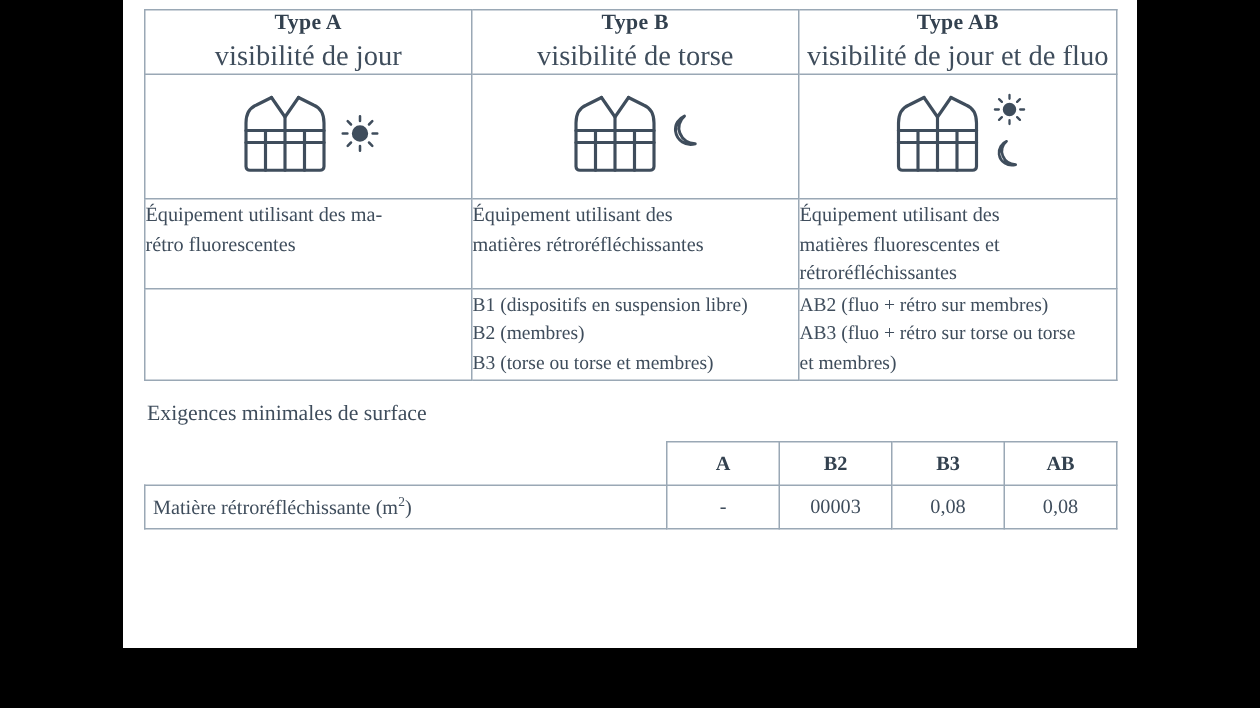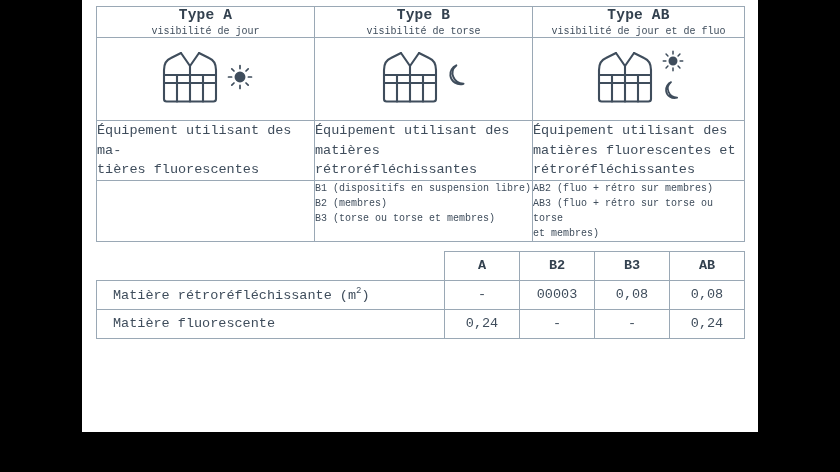--- a/index.html
+++ b/index.html
@@ -8,21 +8,21 @@
     background: #000000;
     width: 840px;
     height: 472px;
     overflow: hidden;
   }
   #page {
     position: relative;
     width: 840px;
     height: 472px;
     background: #000000;
-    font-family: Liberation Mono, monospace;
+    font-family: Liberation Serif, serif;
   }
   #sheet {
     position: absolute;
     left: 82px;
     top: 0px;
     width: 676px;
     height: 432px;
     background: #ffffff;
   }
   .inner {
@@ -49,21 +49,21 @@
     padding: 7px 4px 9px 4px;
   }
   .hdr-title {
     font-weight: bold;
     font-size: 14.5px;
     letter-spacing: .2px;
     color: #33414f;
     margin-bottom: 3px;
   }
   .hdr-sub {
-    font-size: 10px;
+    font-size: 19px;
     color: #3f4d5c;
   }
   .icon-cell {
     height: 82px;
     text-align: center;
     vertical-align: middle;
     padding: 0;
   }
   .icon-wrap {
     display: flex;
@@ -72,21 +72,21 @@
     gap: 6px;
     height: 82px;
   }
   .desc-cell {
     font-size: 13.5px;
     line-height: 1.45;
     padding: 9px 10px 10px 10px;
     color: #3f4d5c;
   }
   .codes-cell {
-    font-size: 10px;
+    font-size: 13px;
     line-height: 1.5;
     padding: 8px 10px 10px 10px;
     color: #3f4d5c;
   }
   .codes-cell.empty { padding: 0; }
 
   
   .caption {
     margin-top: 14px;
     font-size: 14.5px;
@@ -109,21 +109,21 @@
   .req-blank {
     border: none !important;
   }
   .req-head {
     text-align: center;
     font-weight: bold;
     font-size: 13.5px;
     color: #33414f;
   }
   .req-label {
-    padding-left: 16px;
+    padding-left: 5px;
     font-size: 13.5px;
     color: #3f4d5c;
   }
   .req-val {
     text-align: center;
     font-size: 13.5px;
     color: #3f4d5c;
   }
   .sup { font-size: 9px; vertical-align: super; }
 </style>
@@ -226,40 +226,41 @@
                       <path d="M16.5 19.8 C10.2 21.6 4.2 17.6 3.4 11.6 C2.8 7.1 5.4 3 9.3 1.4 C5.9 4.2 4.6 8.8 6.3 12.9 C8 17.1 12.1 19.6 16.5 19.8 Z"></path>
                     </svg>
                   </span>
                 </span>
               </div>
             </td>
           </tr>
 
           <tr>
             <td class="desc-cell" style="height: 58px; white-space: pre-line;">Équipement utilisant des ma-
-tières fluorescentes</td>
+rétro fluorescentes</td>
             <td class="desc-cell" style="height: 58px; white-space: pre-line;">Équipement utilisant des
 matières rétroréfléchissantes</td>
             <td class="desc-cell" style="height: 58px; white-space: pre-line;">Équipement utilisant des
 matières fluorescentes et
 rétroréfléchissantes</td>
           </tr>
 
           <tr>
             <td class="codes-cell empty" style="height: 60px; white-space: pre-line;"></td>
             <td class="codes-cell" style="height: 60px; white-space: pre-line;">B1 (dispositifs en suspension libre)
 B2 (membres)
 B3 (torse ou torse et membres)</td>
             <td class="codes-cell" style="height: 60px; white-space: pre-line;">AB2 (fluo + rétro sur membres)
 AB3  (fluo + rétro sur torse ou torse
 et membres)</td>
           </tr>
         </tbody>
       </table>
 
+      <div class="caption">Exigences minimales de surface</div>
 
       <table class="req">
         <colgroup>
           <col style="width:348px">
           <col style="width:75px">
           <col style="width:75px">
           <col style="width:75px">
           <col style="width:75px">
         </colgroup>
         <tbody>
@@ -270,25 +271,18 @@
             <td class="req-head">B3</td>
             <td class="req-head">AB</td>
           </tr>
           <tr>
             <td class="req-label"><span>Matière rétroréfléchissante  (m</span><span class="sup">2</span><span>)</span></td>
             <td class="req-val">-</td>
             <td class="req-val">00003</td>
             <td class="req-val">0,08</td>
             <td class="req-val">0,08</td>
           </tr>
-          <tr>
-            <td class="req-label"><span>Matière fluorescente</span></td>
-            <td class="req-val">0,24</td>
-            <td class="req-val">-</td>
-            <td class="req-val">-</td>
-            <td class="req-val">0,24</td>
-          </tr>
         </tbody>
       </table>
 
     </div>
   </div>
 </div>
 
 </body></html>

